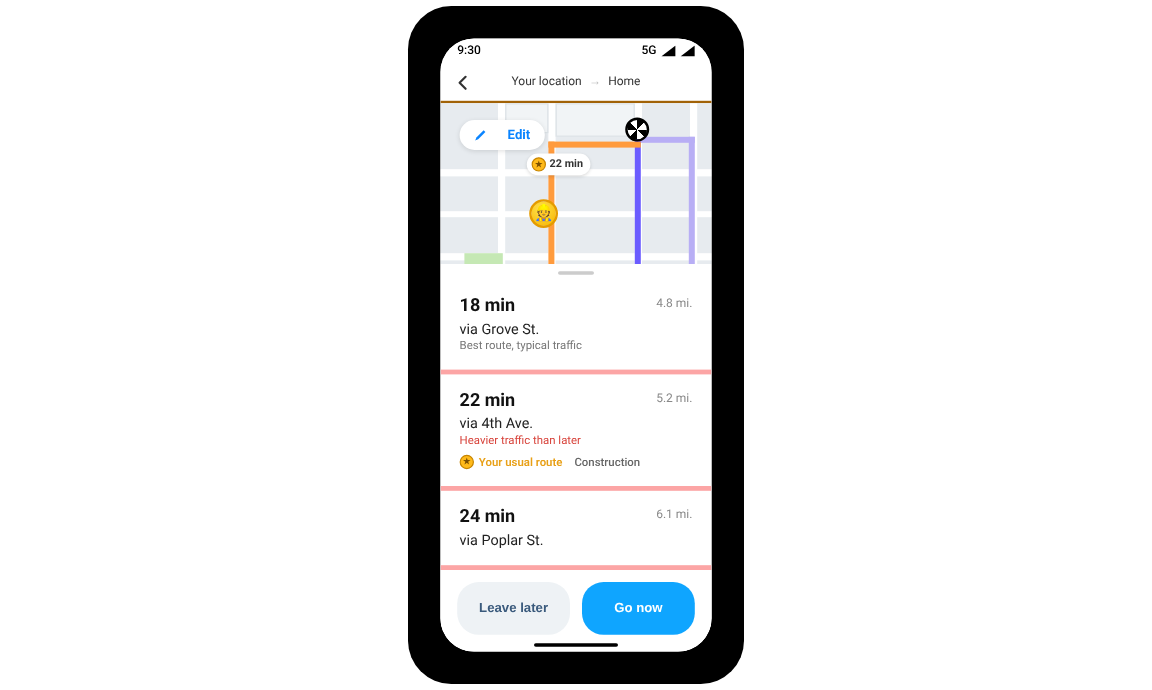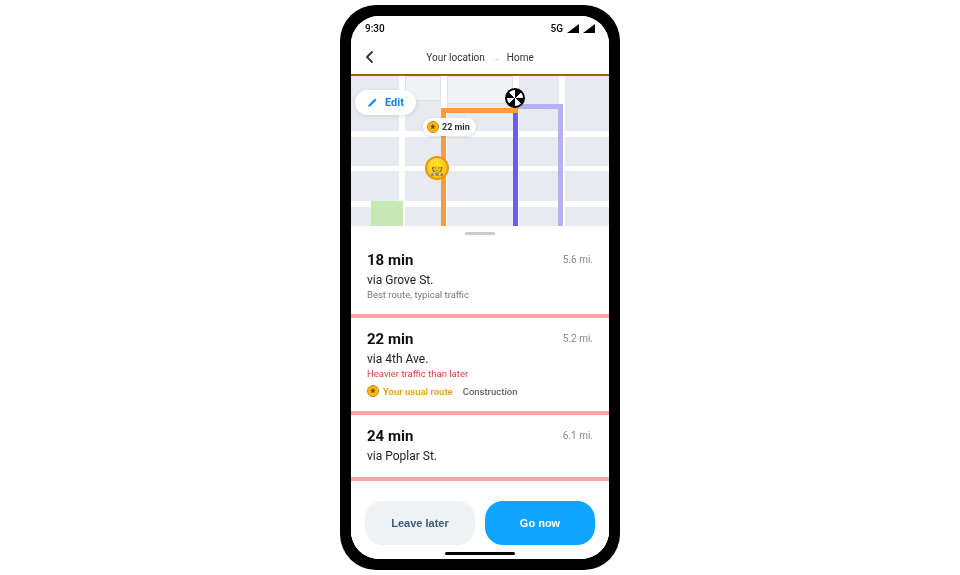--- a/index.html
+++ b/index.html
@@ -10,21 +10,21 @@
       font-family: -apple-system, BlinkMacSystemFont, "Segoe UI", Roboto, sans-serif;
       display: flex;
       align-items: center;
       justify-content: center;
     }
     .phone {
       width: 280px;
       height: 565px;
       background: #000;
       border-radius: 36px;
-      padding: 11px;
+      padding: 27px;
       position: relative;
     }
     .screen {
       width: 100%;
       height: 100%;
       background: #fff;
       border-radius: 28px;
       overflow: hidden;
       display: flex;
       flex-direction: column;
@@ -101,30 +101,30 @@
     .route.purple-light.h { height: 5px; background: #b8aef5; }
     .route.orange.v { width: 5px; background: #ff9b3d; }
     .route.orange.h { height: 5px; background: #ff9b3d; }
     .green-block {
       position: absolute;
       background: #c5e8b4;
     }
     .edit-btn {
       position: absolute;
       top: 14px;
-      left: 4px;
+      left: 16px;
       background: #fff;
       border-radius: 16px;
       padding: 6px 12px;
       font-size: 11px;
       font-weight: 700;
       color: #0a84ff;
       display: flex;
       align-items: center;
-      gap: 7px;
+      gap: 17px;
       box-shadow: 0 1px 4px rgba(0,0,0,0.12);
       cursor: pointer;
     }
     .dest-marker {
       position: absolute;
       top: 12px;
       left: 154px;
       width: 20px;
       height: 20px;
       border-radius: 50%;
@@ -346,21 +346,21 @@
     <div class="sheet">
       <div class="sheet-handle"></div>
       <div class="routes">
 
         <div class="route-item">
           <div class="route-left">
             <div class="route-time">18 min</div>
             <div class="route-via">via Grove St.</div>
             <div class="route-sub">Best route, typical traffic</div>
           </div>
-          <div class="route-dist">5.6 mi.</div>
+          <div class="route-dist">4.8 mi.</div>
         </div>
 
         <div class="route-item">
           <div class="route-left">
             <div class="route-time">22 min</div>
             <div class="route-via">via 4th Ave.</div>
             <div class="route-warn">Heavier traffic than later</div>
             <div class="route-tags">
               <span class="usual-tag">
                 <span class="usual-icon">★</span>

